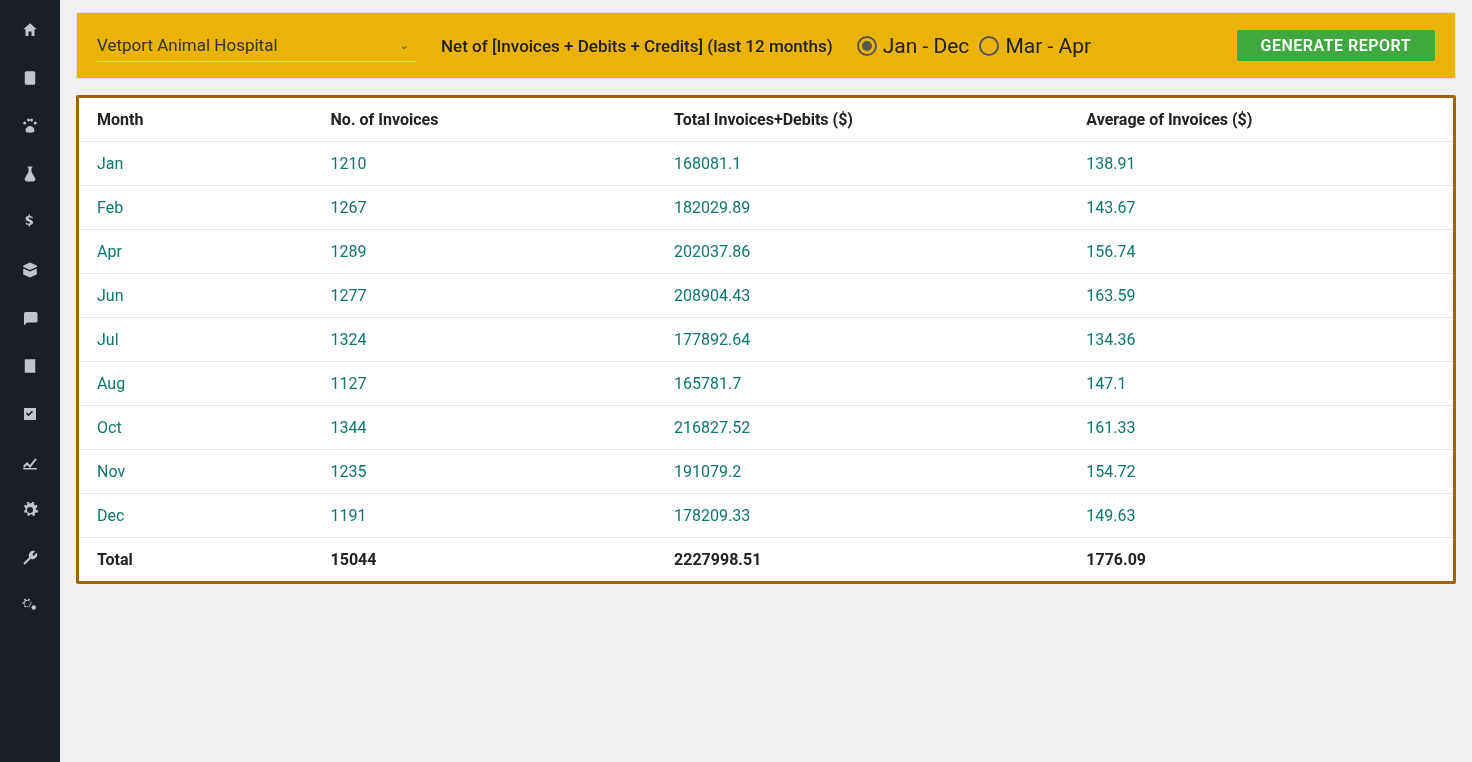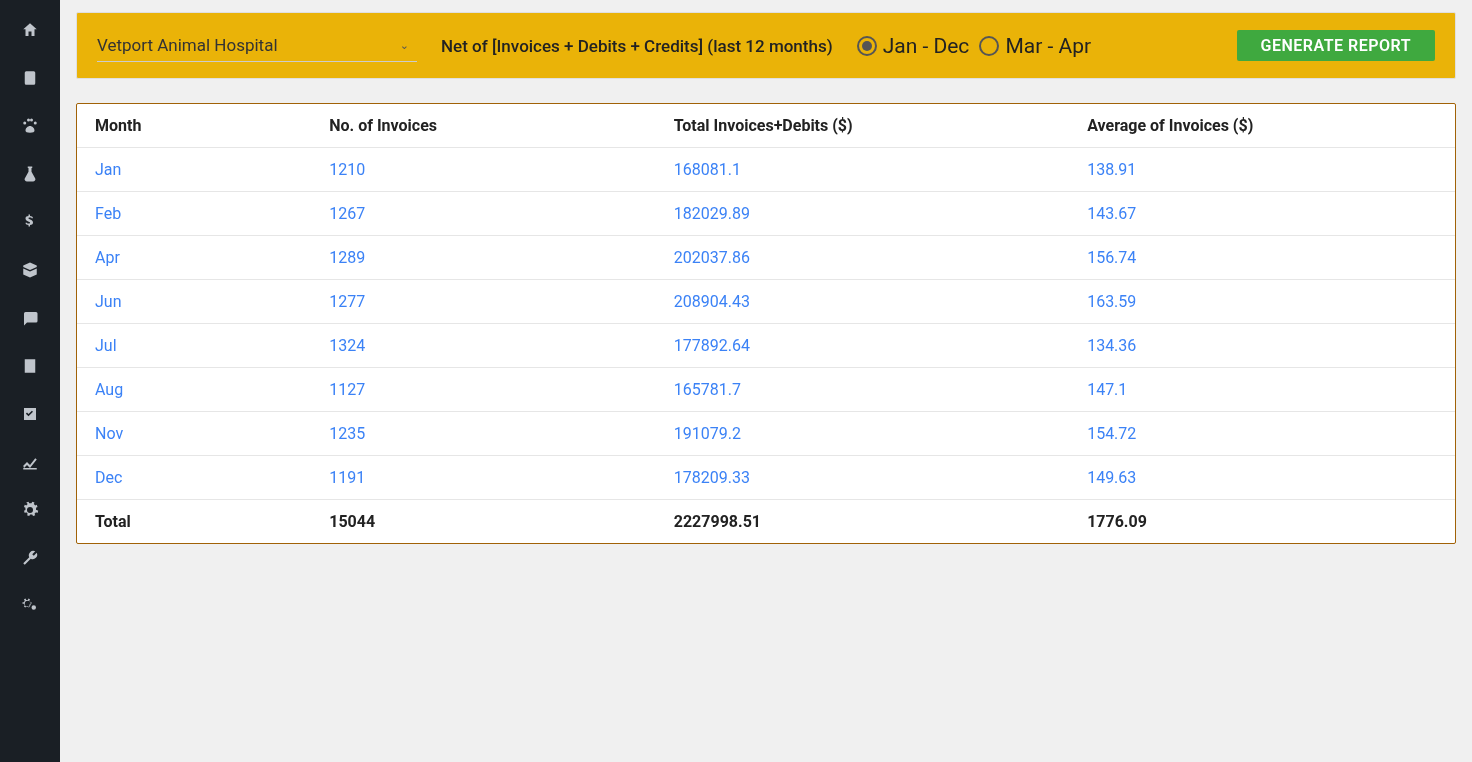--- a/index.html
+++ b/index.html
@@ -18,23 +18,23 @@
 
     .filter-text { font-size: 17px; color: #222; font-weight: 500; }
     .radio-group { display: flex; align-items: center; gap: 10px; }
     .radio { display: flex; align-items: center; gap: 6px; cursor: pointer; }
     .radio-circle { width: 20px; height: 20px; border: 2px solid #555; border-radius: 50%; display: flex; align-items: center; justify-content: center; }
     .radio-circle.checked::after { content: ""; width: 10px; height: 10px; background: #555; border-radius: 50%; }
     .radio-label { font-size: 21px; color: #222; }
 
     .generate-btn { margin-left: auto; background: #3fa93f; color: #fff; border: none; padding: 6px 24px; font-size: 16px; font-weight: 600; letter-spacing: 0.5px; border-radius: 2px; cursor: pointer; }
 
-    .table-panel { background: #fff; border: 1px solid #a16207; margin-top: 24px; border-radius: 2px; }
+    .table-panel { background: #fff; border: 3px solid #a16207; margin-top: 16px; border-radius: 2px; }
     table { width: 100%; border-collapse: collapse; }
-    th, td { text-align: left; padding: 12px 18px; font-size: 16px; color: #3b82f6; border-bottom: 1px solid #e6e6e6; }
+    th, td { text-align: left; padding: 12px 18px; font-size: 16px; color: #0f766e; border-bottom: 1px solid #e6e6e6; }
     th { font-weight: 700; color: #222; }
     .col-month { width: 17%; }
     .col-inv { width: 25%; }
     .col-total { width: 30%; }
     .col-avg { width: 28%; }
     .total-row td { font-weight: 700; color: #222; border-bottom: none; }
 
     .annotation { position: absolute; pointer-events: none; }
   </style>
 </head>
@@ -169,20 +169,26 @@
             <td>177892.64</td>
             <td>134.36</td>
           </tr>
           <tr>
             <td>Aug</td>
             <td>1127</td>
             <td>165781.7</td>
             <td>147.1</td>
           </tr>
           <tr>
+            <td>Oct</td>
+            <td>1344</td>
+            <td>216827.52</td>
+            <td>161.33</td>
+          </tr>
+          <tr>
             <td>Nov</td>
             <td>1235</td>
             <td>191079.2</td>
             <td>154.72</td>
           </tr>
           <tr>
             <td>Dec</td>
             <td>1191</td>
             <td>178209.33</td>
             <td>149.63</td>

